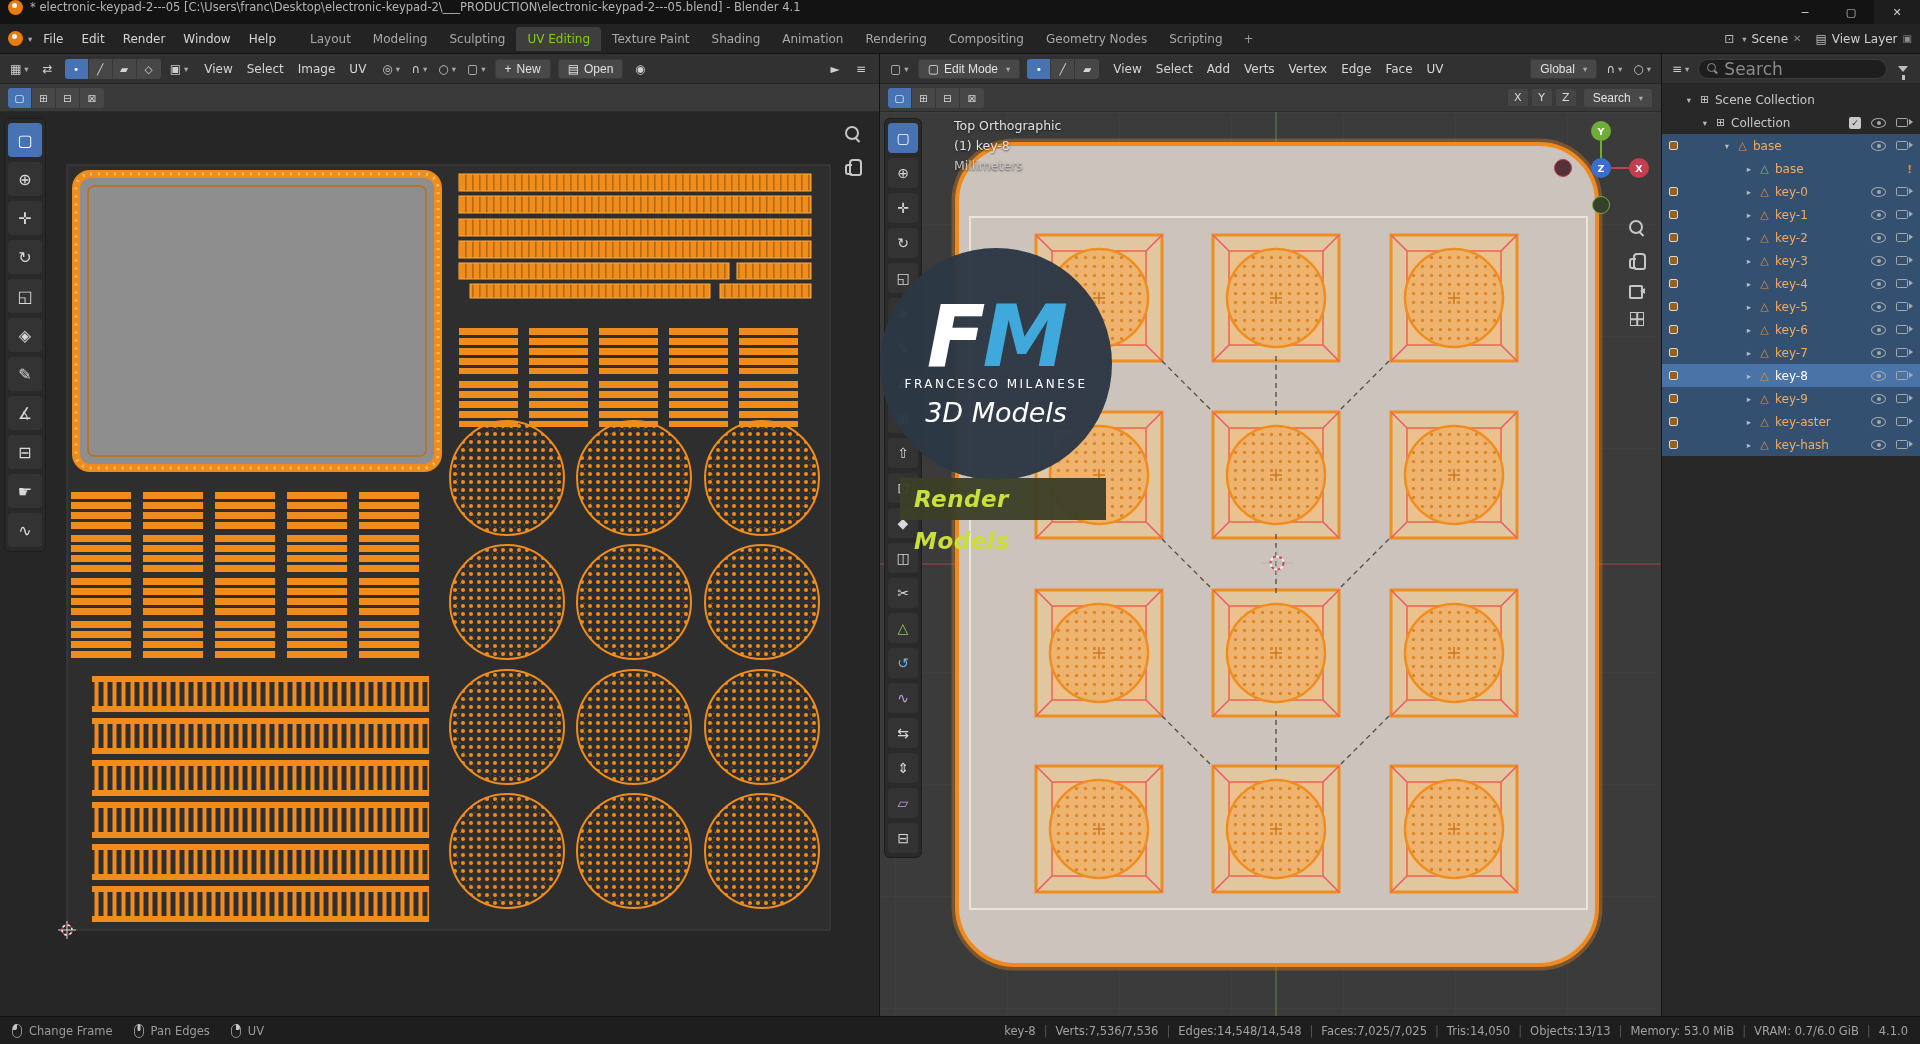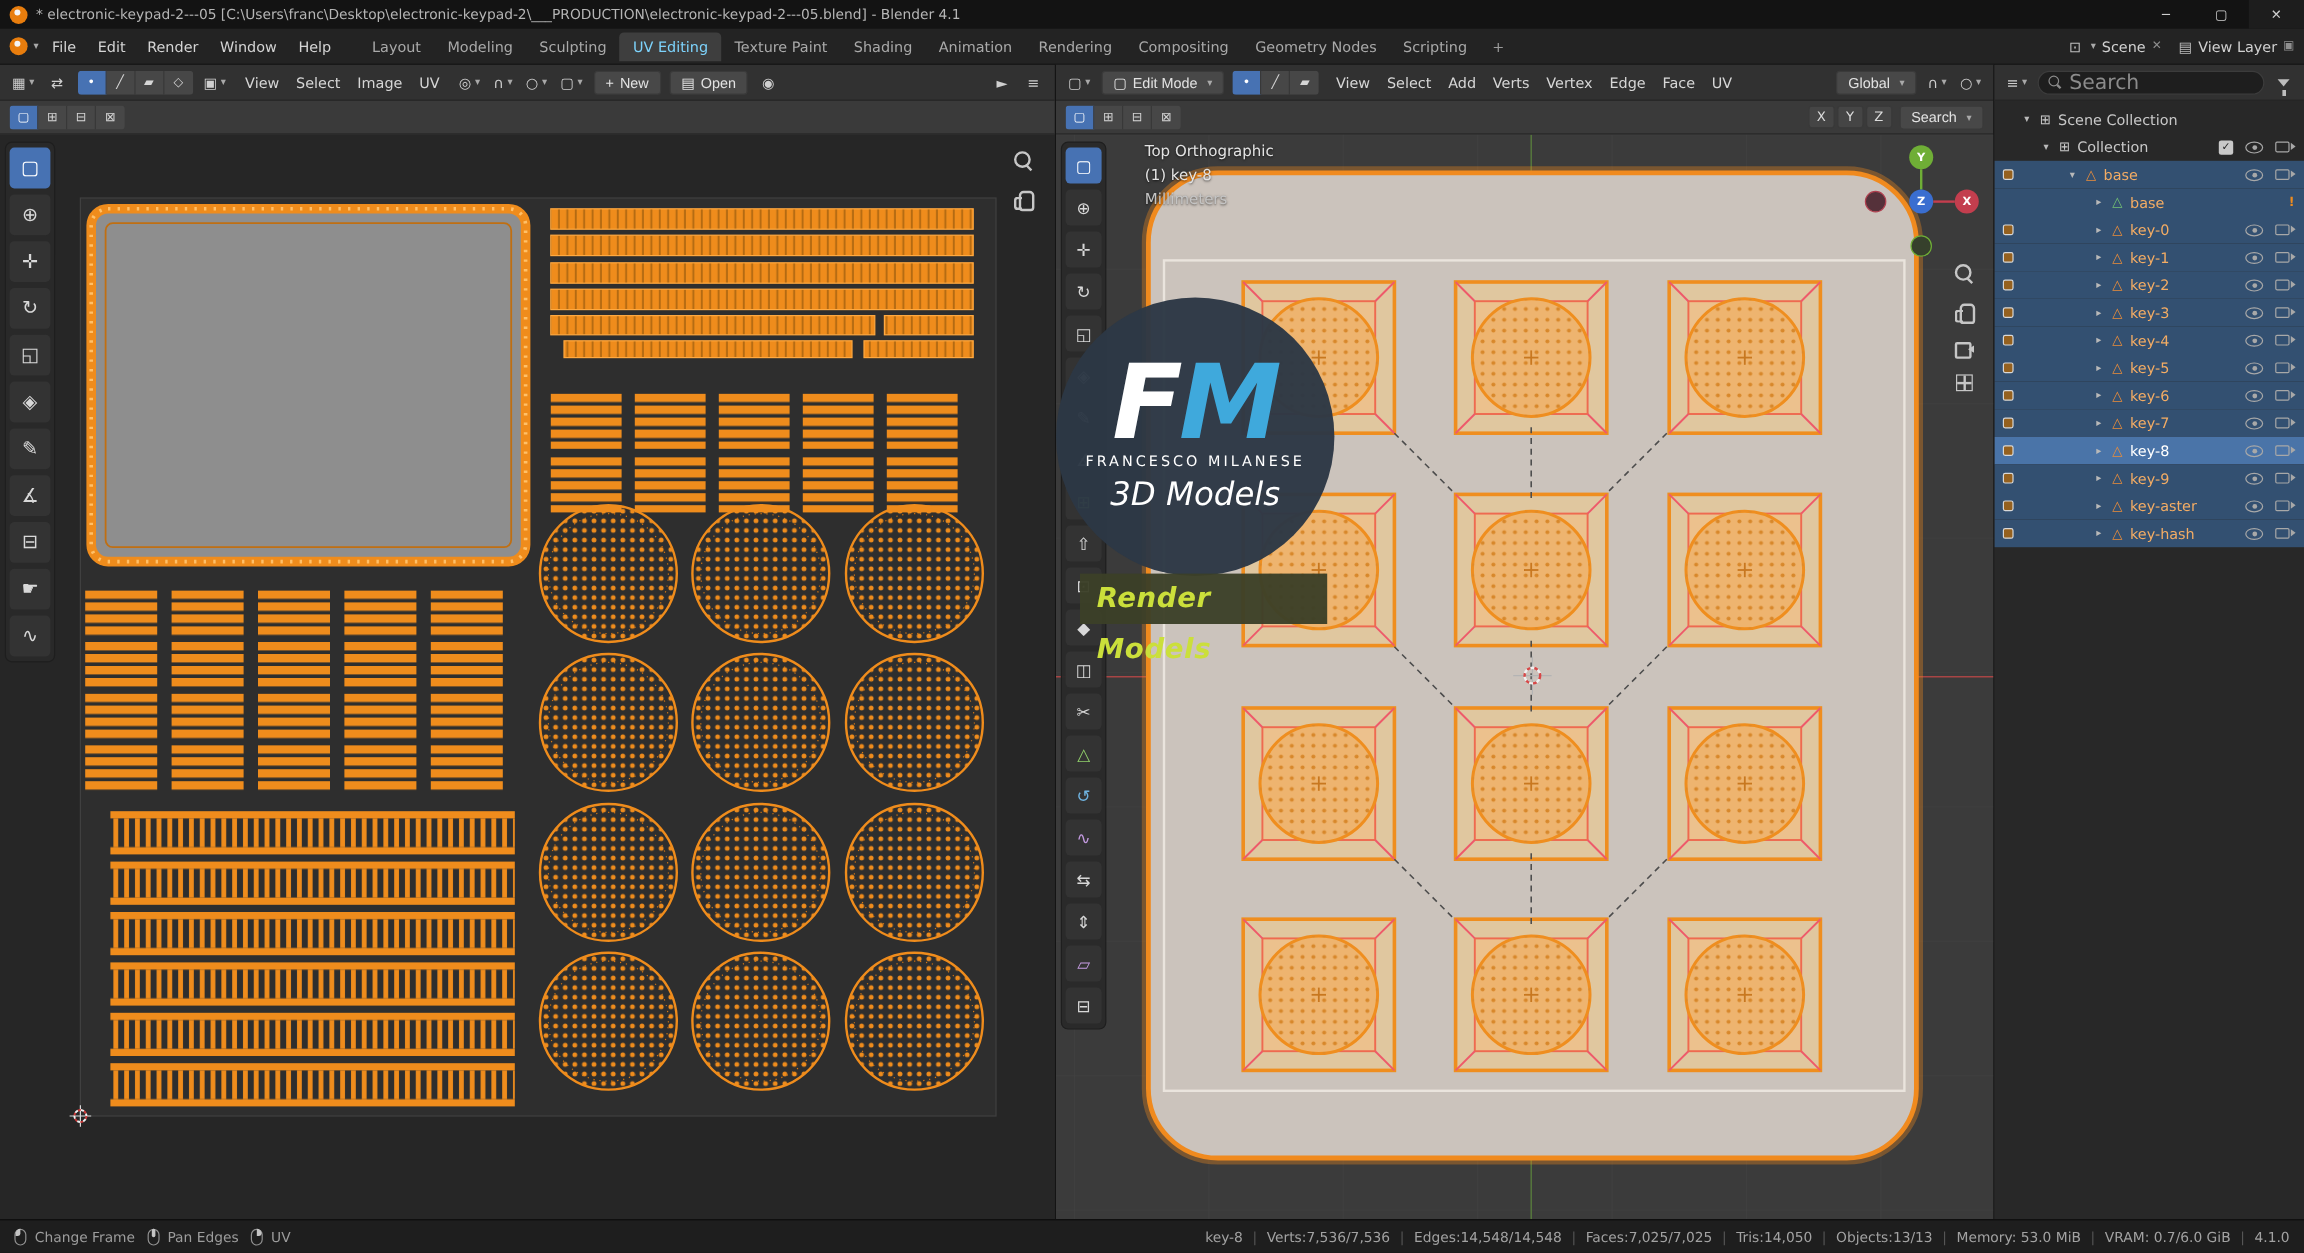--- a/index.html
+++ b/index.html
@@ -1,33 +1,33 @@
 <!DOCTYPE html>
 <html><head>
 <meta charset="utf-8">
 <style>
   *{margin:0;padding:0;box-sizing:border-box;user-select:none}
   html,body{width:1920px;height:1044px;overflow:hidden}
   body{background:#1a1a1a;font-family:"DejaVu Sans","Liberation Sans",sans-serif;font-size:12px;color:#c9c9c9;position:relative}
 
   
-  .titlebar{position:absolute;top:0;left:0;right:0;height:24px;background:#131313;display:flex;align-items:center;padding-left:8px;gap:7px;font-size:11.5px;color:#b5b5b5}
+  .titlebar{position:absolute;top:0;left:0;right:0;height:24px;background:#131313;display:flex;align-items:flex-start;padding-left:8px;gap:7px;font-size:11.5px;color:#b5b5b5}
   .titlebar .title{white-space:nowrap;overflow:hidden;text-overflow:ellipsis;max-width:1500px}
   .win-controls{margin-left:auto;display:flex;height:100%}
   .win-btn{width:46px;display:flex;align-items:center;justify-content:center;font-size:11px;color:#cfcfcf}
   .win-btn.close{background:#1d1d1d}
   .blender-logo{width:15px;height:15px;border-radius:50%;background:#e87d0d;position:relative;flex:0 0 auto}
   .blender-logo::after{content:"";position:absolute;left:3.5px;top:3px;width:5px;height:5px;border-radius:50%;background:#f4f4f4}
 
   
   .menubar{position:absolute;top:24px;left:0;right:0;height:30px;background:#232323;border-bottom:1px solid #141414;display:flex;align-items:center;padding:0 8px;gap:2px}
   .menu-item{padding:3px 9px;border-radius:3px;color:#d4d4d4}
   .tabs{display:flex;margin-left:12px;align-items:center}
   .tab{padding:5px 11px;color:#a9a9a9;border-radius:4px 4px 0 0;white-space:nowrap}
-  .tab.active{background:#3e3e3e;color:#7dd3fc}
+  .tab.active{background:#3e3e3e;color:#84cc16}
   .tab-add{color:#9a9a9a;padding:5px 8px}
   .mb-right{margin-left:auto;display:flex;align-items:center;gap:14px}
   .mb-widget{display:flex;align-items:center;gap:5px;color:#d0d0d0}
   .mb-widget .glyph{color:#bdbdbd}
   .mb-x{color:#8f8f8f;font-size:10px}
 
   
   .editors{position:absolute;top:54px;left:0;width:1920px;height:962px;display:flex}
   .uv-panel{width:880px;position:relative;background:#272727;border-right:1px solid #141414;overflow:hidden}
   .vp-panel{width:782px;position:relative;background:#3b3b3b;border-right:1px solid #141414;overflow:hidden}
@@ -121,21 +121,21 @@
   .wm{position:absolute;z-index:30;pointer-events:none}
   .wm-circle{position:absolute;left:880px;top:248px;width:232px;height:232px;border-radius:50%;background:rgba(44,56,69,.97);display:flex;flex-direction:column;align-items:center;justify-content:center}
   .wm-fm{font-size:86px;font-style:italic;font-weight:bold;line-height:.85;letter-spacing:-3px}
   .wm-fm .f{color:#fff}.wm-fm .m{color:#3fa9dc}
   .wm-name{margin-top:4px;font-size:12px;letter-spacing:2.5px;color:#fff;white-space:nowrap}
   .wm-3d{margin-top:6px;font-size:27px;font-style:italic;color:#fff}
   .wm-stock{position:absolute;left:900px;top:478px;width:206px;height:42px;background:rgba(59,64,40,.96);color:#cbdf3b;font-size:23px;font-style:italic;font-weight:bold;line-height:42px;padding-left:14px;letter-spacing:.5px}
 
   
   .statusbar{position:absolute;bottom:0;left:0;right:0;height:28px;background:#1e1e1e;border-top:1px solid #0e0e0e;display:flex;align-items:center;padding:0 12px;font-size:11.5px;color:#9c9c9c}
-  .hints{display:flex;gap:10px}
+  .hints{display:flex;gap:21px}
   .hint{display:flex;align-items:center;gap:7px}
   .mouse{width:10px;height:14px;border:1.5px solid #8f8f8f;border-radius:5px;position:relative;display:inline-block;flex:0 0 auto}
   .mouse.left::before{content:"";position:absolute;left:-.5px;top:-.5px;width:4.5px;height:6px;background:#c4c4c4;border-radius:4px 0 2px 0}
   .mouse.mid::before{content:"";position:absolute;left:50%;transform:translateX(-50%);top:-.5px;width:3px;height:6.5px;background:#c4c4c4;border-radius:1.5px}
   .mouse.right::before{content:"";position:absolute;right:-.5px;top:-.5px;width:4.5px;height:6px;background:#c4c4c4;border-radius:0 4px 2px 0}
   .stats{margin-left:auto;display:flex;color:#a2a2a2}
   .stat{white-space:nowrap}
   .stat + .stat::before{content:"|";margin:0 8px;color:#555}
 </style>
 </head>

